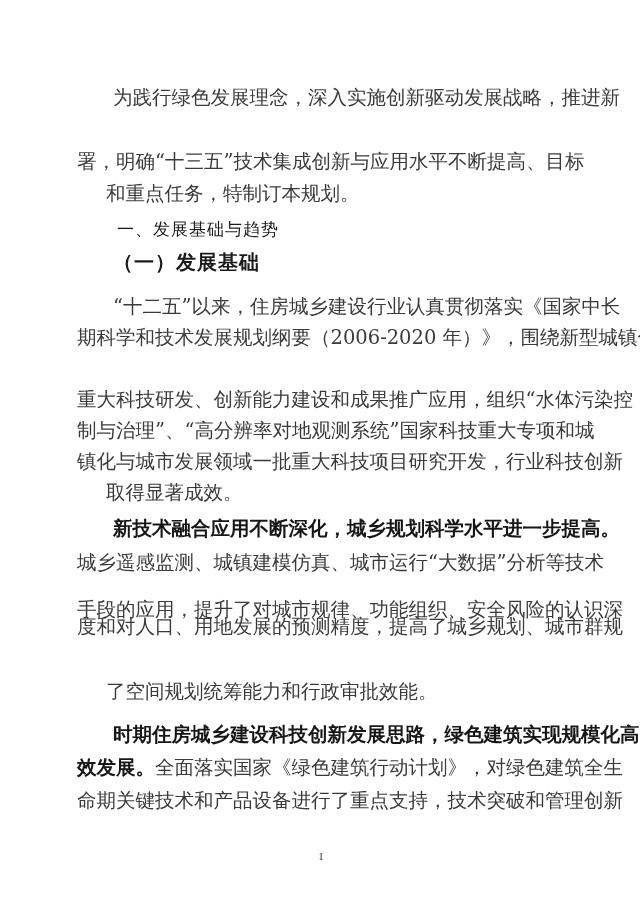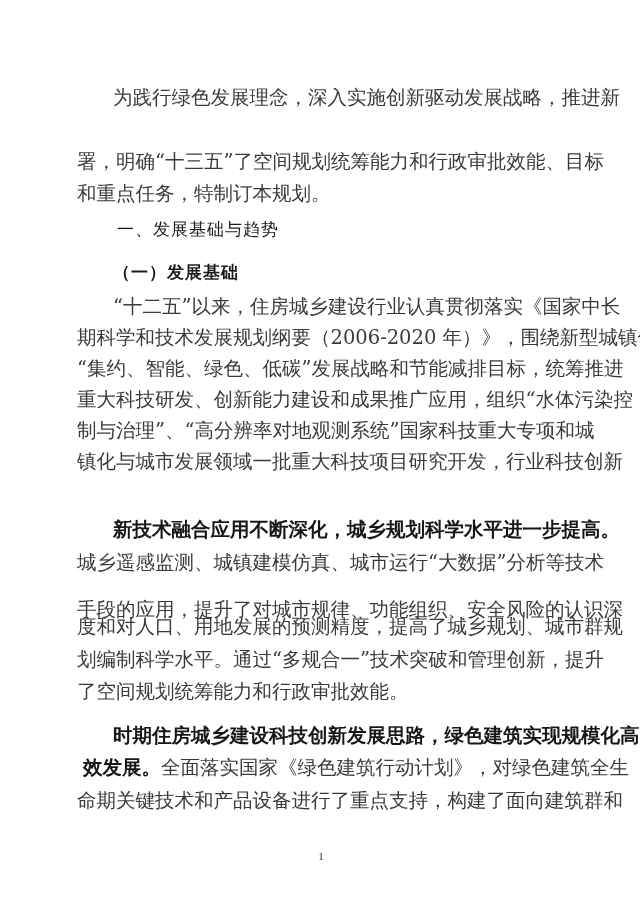--- a/index.html
+++ b/index.html
@@ -12,64 +12,63 @@
       height: 24px;
       line-height: 24px;
       font-family: "DejaVu Serif", "Liberation Serif", serif;
       font-size: 19.5px;
       color: #3a3a3a;
       white-space: nowrap;
       text-align: justify;
       text-align-last: justify;
       letter-spacing: 0px;
     }
-    .line.last { text-align-last: left; }
+    .line.last { text-align-last: left; margin-left: 29px; }
     .indent { left: 113px; width: 446px; }
-    .bold { font-weight: bold; color: #161616; }
+    .bold { font-weight: bold; color: #161616; font-family: Liberation Mono, monospace; }
     .h1 {
       position: absolute; left: 117px; top: 215px; height: 28px; line-height: 28px;
       font-family: "DejaVu Sans", "Liberation Sans", sans-serif;
       font-size: 17px; color: #1a1a1a; letter-spacing: 1px; white-space: nowrap;
     }
     .h2 {
-      position: absolute; left: 113px; top: 259px; height: 26px; line-height: 26px;
+      position: absolute; left: 113px; top: 249px; height: 26px; line-height: 26px;
       font-family: "DejaVu Serif", "Liberation Serif", serif;
-      font-weight: bold; font-size: 17px; color: #1a1a1a; letter-spacing: 1px; white-space: nowrap;
+      font-weight: bold; font-size: 20px; color: #1a1a1a; letter-spacing: 1px; white-space: nowrap;
     }
     .seg-bold { font-weight: bold; color: #161616; }
     .page-number {
       position: absolute; left: 316px; top: 849px; width: 10px; height: 14px;
       font-family: "Liberation Serif", serif; font-size: 11px; line-height: 14px;
       color: #333; text-align: center;
     }
   </style>
 </head>
 <body>
 
 <div class="page">
 
   <div class="line indent" style="top:86px">为践行绿色发展理念，深入实施创新驱动发展战略，推进新</div>
-  <div class="line" style="top:150px">署，明确“十三五”了空间规划统筹能力和行政审批效能、目标</div>
+  <div class="line" style="top:150px">署，明确“十三五”技术集成创新与应用水平不断提高、目标</div>
   <div class="line last" style="top:182px">和重点任务，特制订本规划。</div>
 
   <div class="h1">一、发展基础与趋势</div>
   <div class="h2">（一）发展基础</div>
 
   <div class="line indent" style="top:295px">“十二五”以来，住房城乡建设行业认真贯彻落实《国家中长</div>
   <div class="line" style="top:326px">期科学和技术发展规划纲要（2006-2020 年）》，围绕新型城镇化</div>
-  <div class="line" style="top:357px">“集约、智能、绿色、低碳”发展战略和节能减排目标，统筹推进</div>
   <div class="line" style="top:419px">制与治理”、“高分辨率对地观测系统”国家科技重大专项和城</div>
   <div class="line" style="top:388px">重大科技研发、创新能力建设和成果推广应用，组织“水体污染控</div>
   <div class="line" style="top:450px">镇化与城市发展领域一批重大科技项目研究开发，行业科技创新</div>
+  <div class="line last" style="top:481px">取得显著成效。</div>
 
   <div class="line indent bold" style="top:518px">新技术融合应用不断深化，城乡规划科学水平进一步提高。</div>
   <div class="line" style="top:551px">城乡遥感监测、城镇建模仿真、城市运行“大数据”分析等技术</div>
   <div class="line" style="top:598px">手段的应用，提升了对城市规律、功能组织、安全风险的认识深</div>
   <div class="line" style="top:615px">度和对人口、用地发展的预测精度，提高了城乡规划、城市群规</div>
-  <div class="line" style="top:648px">划编制科学水平。通过“多规合一”技术突破和管理创新，提升</div>
   <div class="line last" style="top:680px">了空间规划统筹能力和行政审批效能。</div>
 
   <div class="line indent bold" style="top:724px">时期住房城乡建设科技创新发展思路，绿色建筑实现规模化高</div>
-  <div class="line" style="top:756px; text-align-last:justify;margin-left:6px;"><span class="seg-bold">效发展。</span><span>全面落实国家《绿色建筑行动计划》，对绿色建筑全生</span></div>
-  <div class="line" style="top:789px">命期关键技术和产品设备进行了重点支持，构建了面向建筑群和</div>
+  <div class="line" style="top:756px; text-align-last:justify;"><span class="seg-bold">效发展。</span><span>全面落实国家《绿色建筑行动计划》，对绿色建筑全生</span></div>
+  <div class="line" style="top:789px">命期关键技术和产品设备进行了重点支持，技术突破和管理创新</div>
 
   <div class="page-number">1</div>
 </div>
 
 </body></html>

